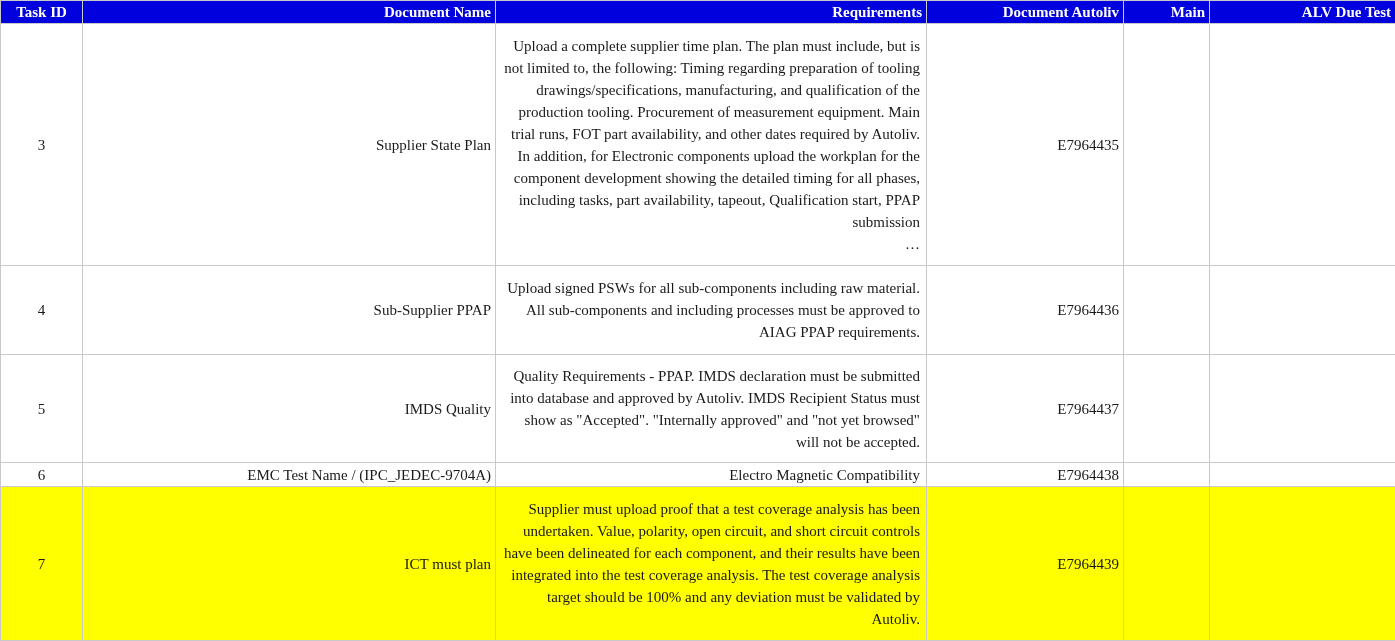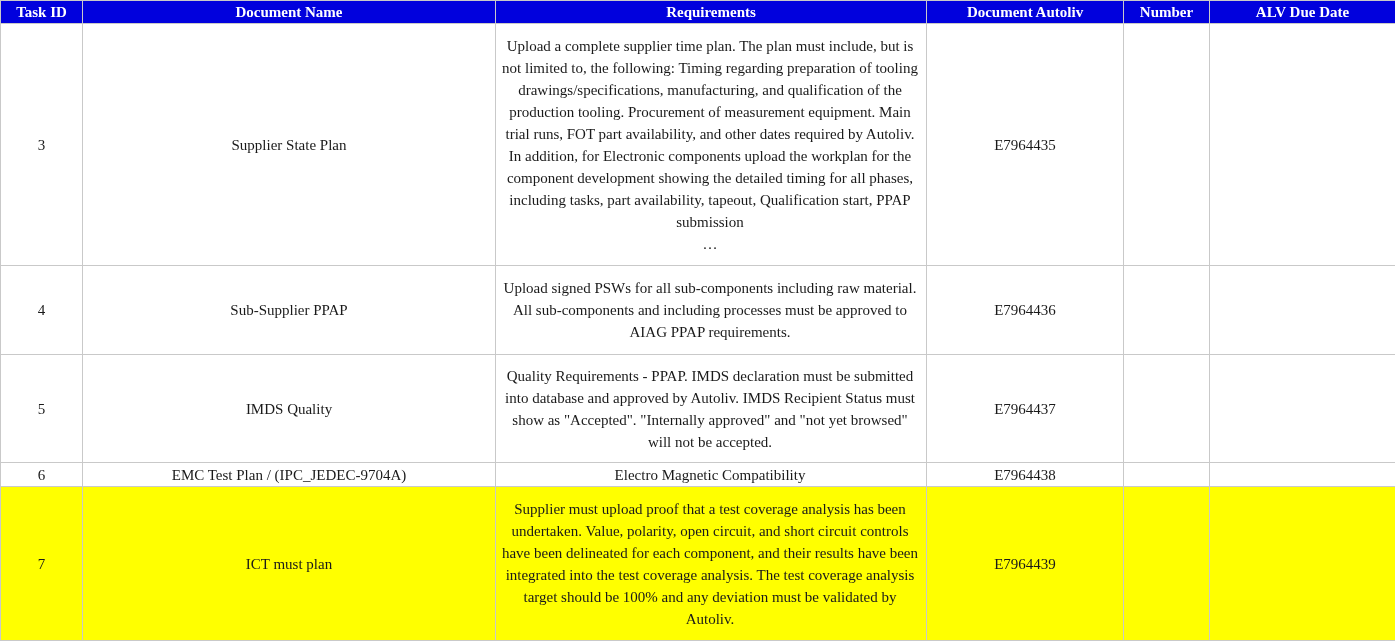--- a/index.html
+++ b/index.html
@@ -17,21 +17,21 @@
     font-family: Liberation Serif, serif;
     font-size: 15px;
     line-height: 22px;
     color: #1a1a1a;
   }
   th, td {
     border: 1px solid var(--grid, #c9c9c9);
     padding: 0 4px;
     vertical-align: middle;
     overflow: hidden;
-    text-align: center;
+    text-align: right;
   }
   thead tr { height: 22px; }
   thead th {
     background: var(--header-bg, #0101dd);
     color: var(--header-text, #ffffff);
     font-weight: bold;
     white-space: nowrap;
   }
   thead th.col-task_id { text-align: center; }
   td.col-task_id { text-align: center; }
@@ -49,22 +49,22 @@
       <col style="width: 197px;">
       <col style="width: 86px;">
       <col style="width: 186px;">
     </colgroup>
   <thead>
     <tr>
       <th class="col-task_id">Task ID</th>
       <th class="col-document_name">Document Name</th>
       <th class="col-description">Requirements</th>
       <th class="col-document_number">Document Autoliv</th>
-      <th class="col-state">Number</th>
-      <th class="col-alv_due_date">ALV Due Date</th>
+      <th class="col-state">Main</th>
+      <th class="col-alv_due_date">ALV Due Test</th>
     </tr>
   </thead>
   <tbody id="tbody">
       <tr style="height: 242px;">
         <td class="col-task_id">3</td>
         <td class="col-document_name">Supplier State Plan</td>
         <td class="col-description">Upload a complete supplier time plan. The plan must include, but is not limited to, the following: Timing regarding preparation of tooling drawings/specifications, manufacturing, and qualification of the production tooling. Procurement of measurement equipment. Main trial runs, FOT part availability, and other dates required by Autoliv. In addition, for Electronic components upload the workplan for the component development showing the detailed timing for all phases, including tasks, part availability, tapeout, Qualification start, PPAP submission
 …</td>
         <td class="col-document_number">E7964435</td>
         <td class="col-state"></td>
@@ -81,21 +81,21 @@
       <tr style="height: 108px;">
         <td class="col-task_id">5</td>
         <td class="col-document_name">IMDS Quality</td>
         <td class="col-description">Quality Requirements - PPAP. IMDS declaration must be submitted into database and approved by Autoliv. IMDS Recipient Status must show as "Accepted". "Internally approved" and "not yet browsed" will not be accepted.</td>
         <td class="col-document_number">E7964437</td>
         <td class="col-state"></td>
         <td class="col-alv_due_date"></td>
       </tr>
       <tr style="height: 24px;">
         <td class="col-task_id">6</td>
-        <td class="col-document_name">EMC Test Plan / (IPC_JEDEC-9704A)</td>
+        <td class="col-document_name">EMC Test Name / (IPC_JEDEC-9704A)</td>
         <td class="col-description">Electro Magnetic Compatibility</td>
         <td class="col-document_number">E7964438</td>
         <td class="col-state"></td>
         <td class="col-alv_due_date"></td>
       </tr>
       <tr class="highlight" style="height: 154px;">
         <td class="col-task_id">7</td>
         <td class="col-document_name">ICT must plan</td>
         <td class="col-description">Supplier must upload proof that a test coverage analysis has been undertaken. Value, polarity, open circuit, and short circuit controls have been delineated for each component, and their results have been integrated into the test coverage analysis. The test coverage analysis target should be 100% and any deviation must be validated by Autoliv.</td>
         <td class="col-document_number">E7964439</td>

